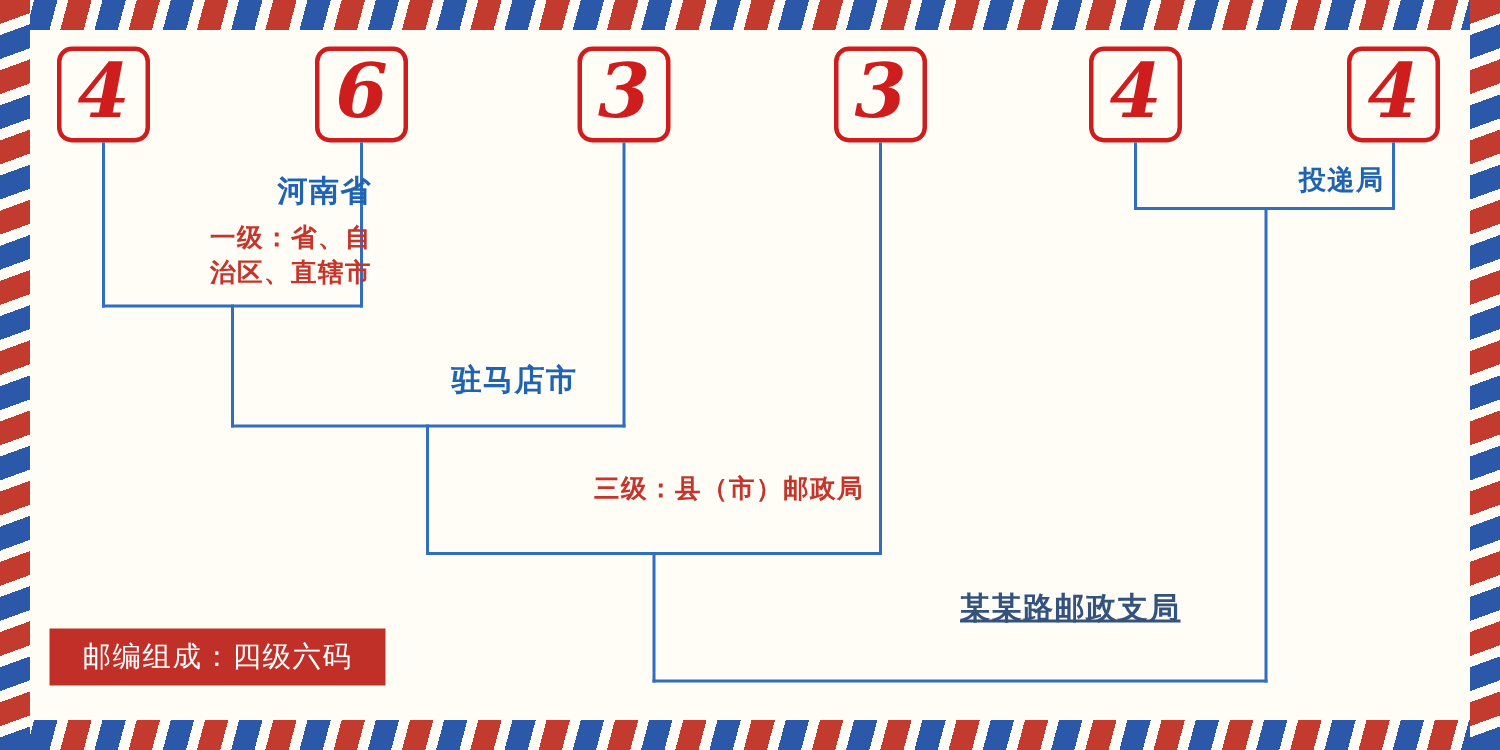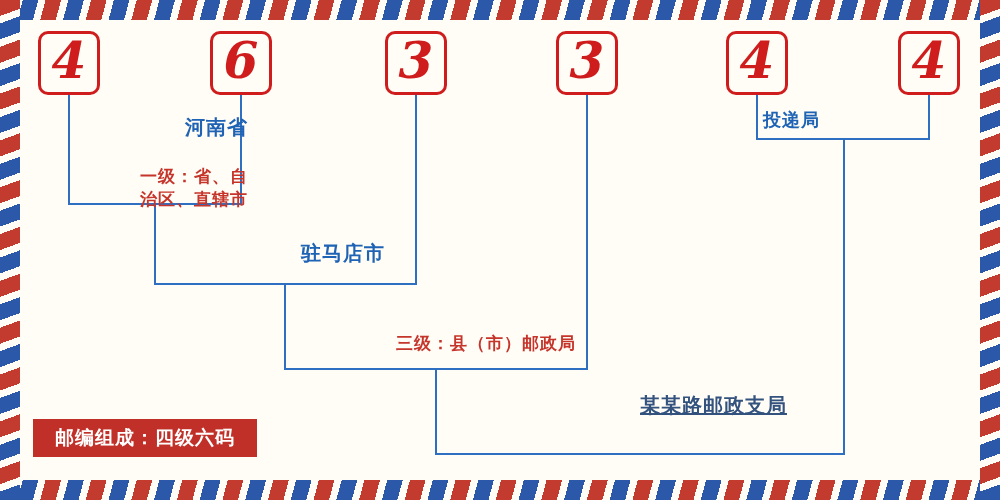--- a/index.html
+++ b/index.html
@@ -66,49 +66,49 @@
   
   .level { position: absolute; text-align: right; }
   .level .name {
     font-size: 20px;
     font-weight: bold;
     color: var(--label-blue, #1f63b5);
     letter-spacing: 1px;
   }
   .level .name.navy { color: var(--label-navy, #33527e); text-decoration: underline; }
   .level .desc {
-    margin-top: 24px;
+    margin-top: 7px;
     font-size: 17px;
     font-weight: bold;
     color: var(--desc-red, #c5352b);
     white-space: pre-line;
     line-height: 1.35;
     letter-spacing: 1px;
   }
   .level.l4 .desc { margin-top: 12px; }
 
   .delivery-label {
     position: absolute;
-    text-align: left;
+    text-align: right;
     font-size: 18px;
     font-weight: bold;
     color: var(--label-blue, #1f63b5);
     letter-spacing: 1px;
   }
 
   .badge {
     position: absolute;
     left: 33px;
     top: 419px;
     width: 224px;
     height: 38px;
     background: var(--badge-bg, #c03028);
     color: var(--badge-text, #ffffff);
     font-size: 19px;
-    font-weight: bold;
+    font-weight: normal;
     display: flex;
     align-items: center;
     justify-content: center;
     letter-spacing: 1px;
   }
 </style>
 </head>
 <body>
 
 <div class="canvas">

